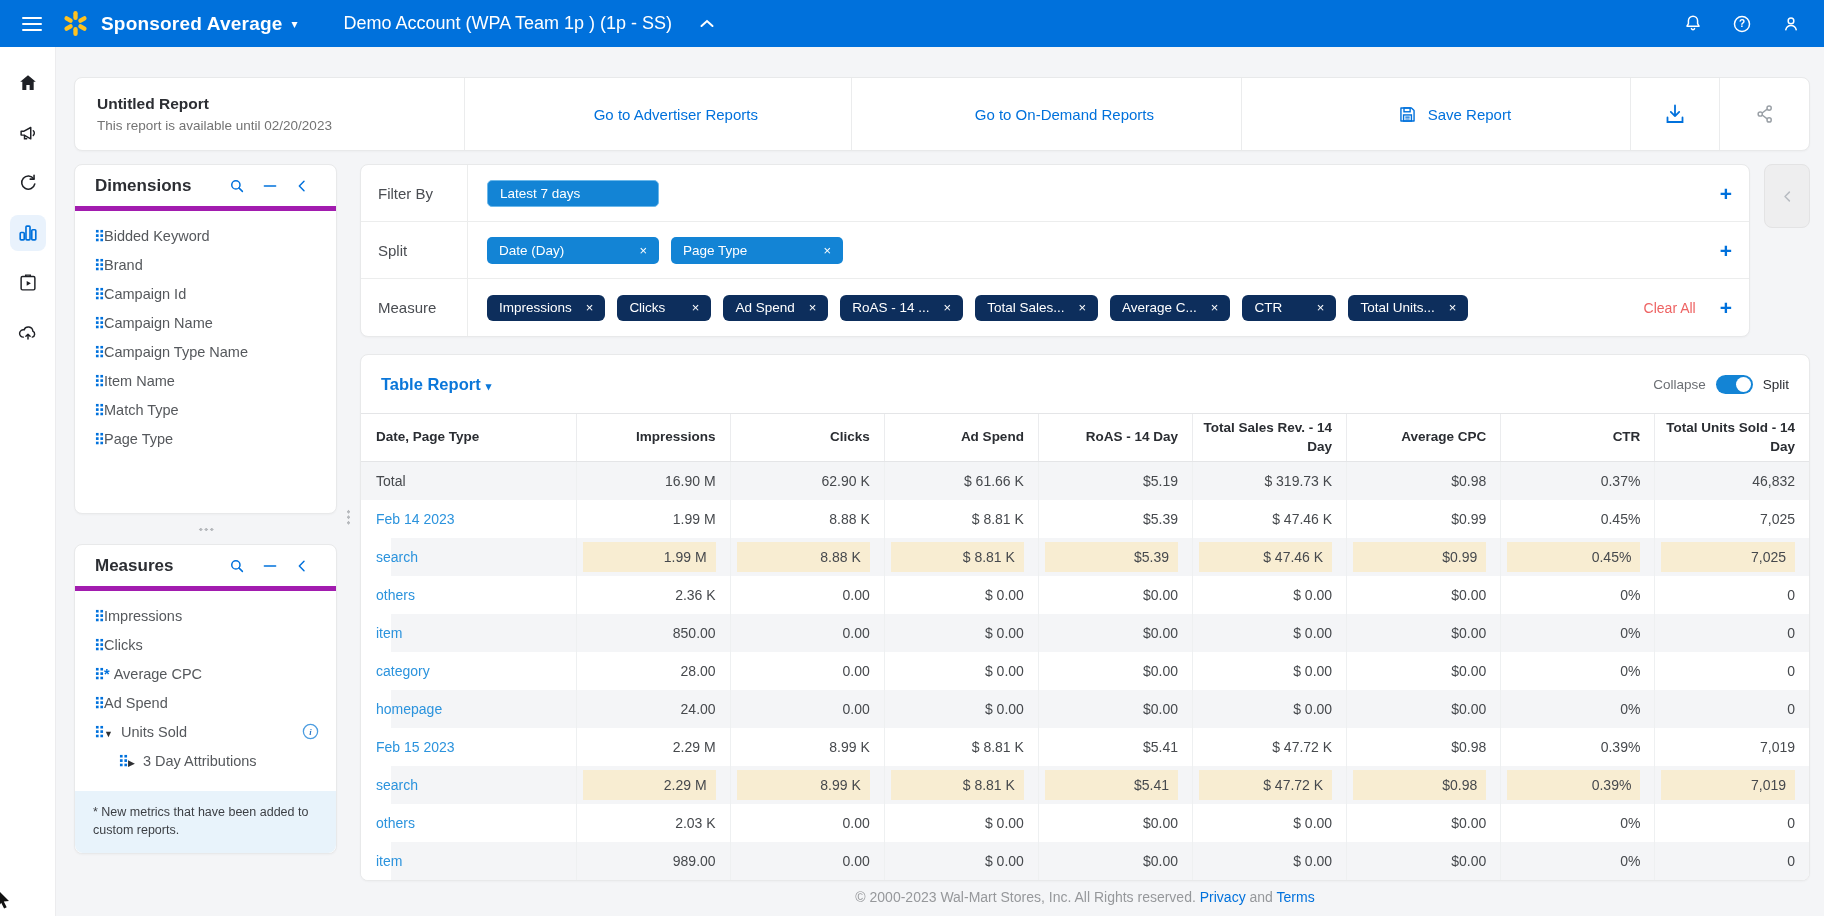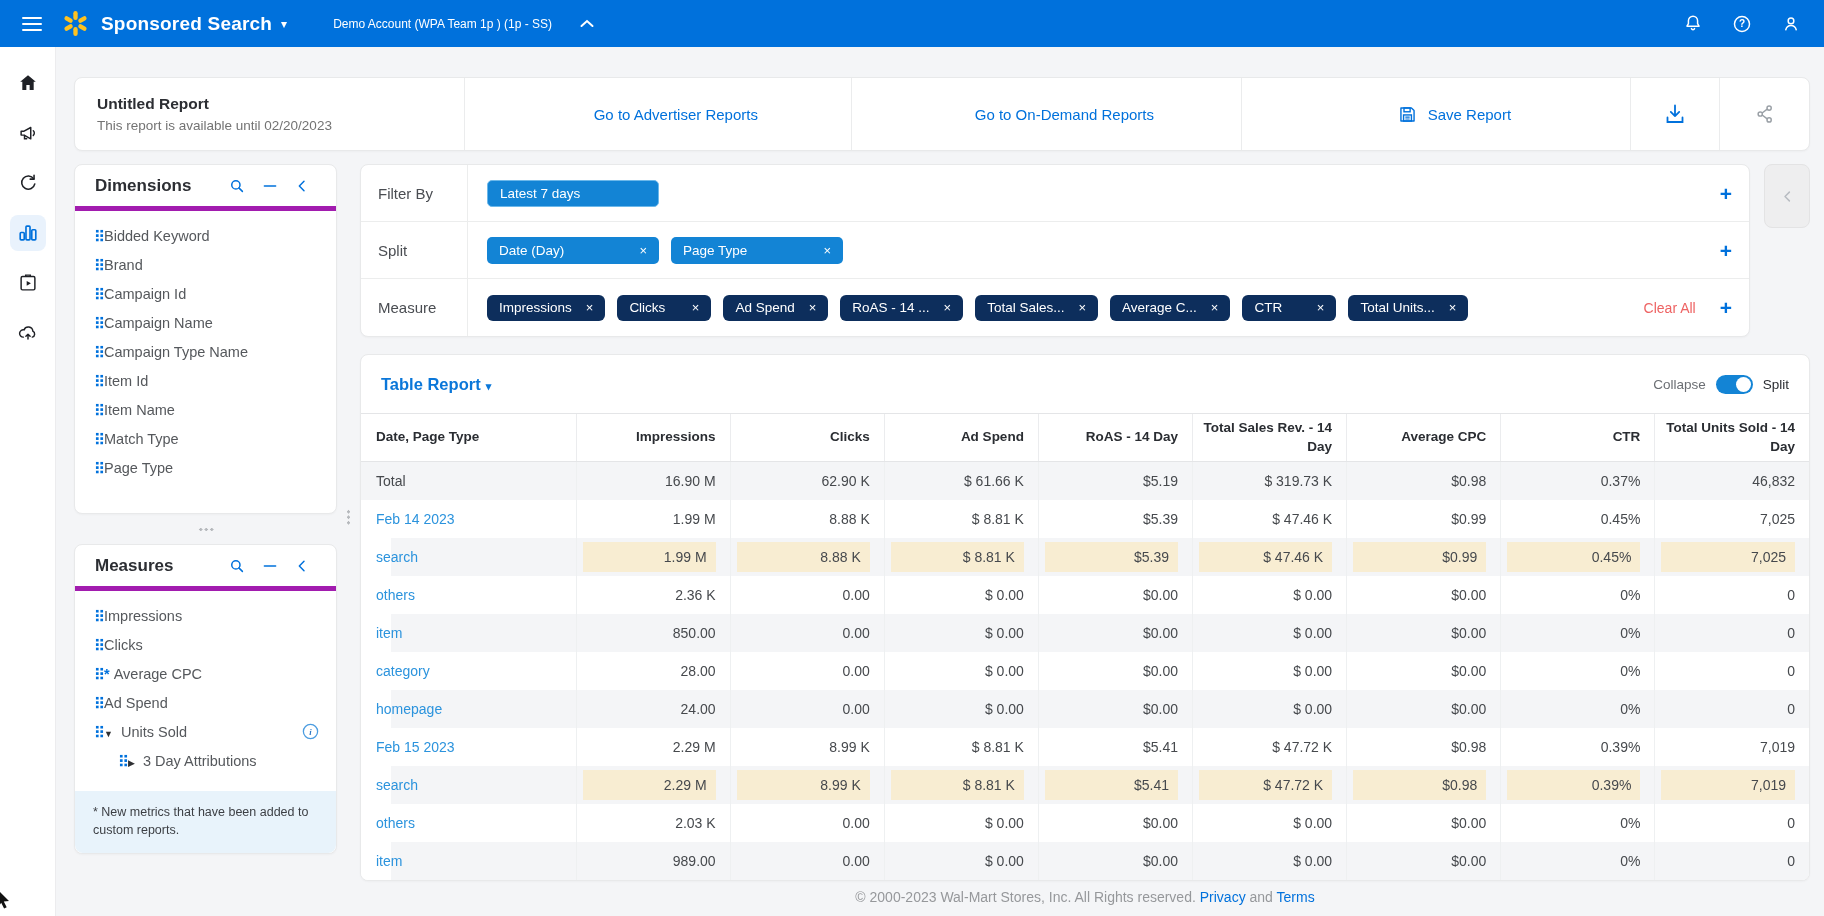--- a/index.html
+++ b/index.html
@@ -7,21 +7,21 @@
   body { font-family:"Liberation Sans", sans-serif; background:#f4f5f7; color:#46494d; }
   #viewport { width:1824px; height:916px; display:flex; flex-direction:column; position:relative; }
 
   
   .topbar { height:47px; background:#0071dc; display:flex; align-items:center; padding:0 22px; flex:none; }
   .hamburger { width:20px; height:14px; display:flex; flex-direction:column; justify-content:space-between; cursor:pointer; }
   .hamburger span { display:block; height:2px; background:#fff; border-radius:1px; }
   .spark { margin-left:20px; }
   .app-title { color:#fff; font-size:19px; font-weight:bold; margin-left:12px; letter-spacing:.2px; }
   .caret-down { color:#fff; font-size:12px; margin-left:9px; }
-  .account-label { color:#fff; font-size:12px; margin-left:46px; }
+  .account-label { color:#fff; font-size:18px; margin-left:46px; }
   .chev-up { margin-left:28px; }
   .topbar-right { margin-left:auto; display:flex; align-items:center; gap:27px; }
   .tb-icon { display:flex; align-items:center; justify-content:center; cursor:pointer; }
 
   
   .app-body { flex:1; display:flex; min-height:0; }
   .rail { width:56px; background:#fff; border-right:1px solid #ececee; display:flex; flex-direction:column; align-items:center; padding-top:18px; gap:14px; flex:none; }
   .rail-item { width:36px; height:36px; display:flex; align-items:center; justify-content:center; border-radius:8px; cursor:pointer; }
   .rail-item.active { background:#e9f2fc; }
   .main { flex:1; padding:0 14px 0 18px; min-width:0; position:relative; }
@@ -131,21 +131,21 @@
         <g fill="#ffc220">
           <rect x="-2.1" y="-12" width="4.2" height="8.6" rx="2.1"></rect>
           <rect x="-2.1" y="-12" width="4.2" height="8.6" rx="2.1" transform="rotate(60)"></rect>
           <rect x="-2.1" y="-12" width="4.2" height="8.6" rx="2.1" transform="rotate(120)"></rect>
           <rect x="-2.1" y="-12" width="4.2" height="8.6" rx="2.1" transform="rotate(180)"></rect>
           <rect x="-2.1" y="-12" width="4.2" height="8.6" rx="2.1" transform="rotate(240)"></rect>
           <rect x="-2.1" y="-12" width="4.2" height="8.6" rx="2.1" transform="rotate(300)"></rect>
         </g>
       </svg>
     </span>
-    <span class="app-title">Sponsored Search</span>
+    <span class="app-title">Sponsored Average</span>
     <span class="caret-down">▾</span>
     <span class="account-label">Demo Account (WPA Team 1p ) (1p - SS)</span>
     <span class="chev-up">
       <svg width="14" height="9" viewBox="0 0 14 9">
           <path d="M1.5 7L7 2l5.5 5" fill="none" stroke="#fff" stroke-width="2" stroke-linecap="round"></path>
         </svg>
     </span>
     <div class="topbar-right">
       <span class="tb-icon">
         <svg width="22" height="22" viewBox="0 0 24 24">
@@ -298,24 +298,20 @@
                 <div class="p-item">
                   <span class="dots"></span>
                   <span class="lbl">Campaign Name</span>
                 </div>
                 <div class="p-item">
                   <span class="dots"></span>
                   <span class="lbl">Campaign Type Name</span>
                 </div>
                 <div class="p-item">
                   <span class="dots"></span>
-                  <span class="lbl">Item Id</span>
-                </div>
-                <div class="p-item">
-                  <span class="dots"></span>
                   <span class="lbl">Item Name</span>
                 </div>
                 <div class="p-item">
                   <span class="dots"></span>
                   <span class="lbl">Match Type</span>
                 </div>
                 <div class="p-item">
                   <span class="dots"></span>
                   <span class="lbl">Page Type</span>
                 </div>

